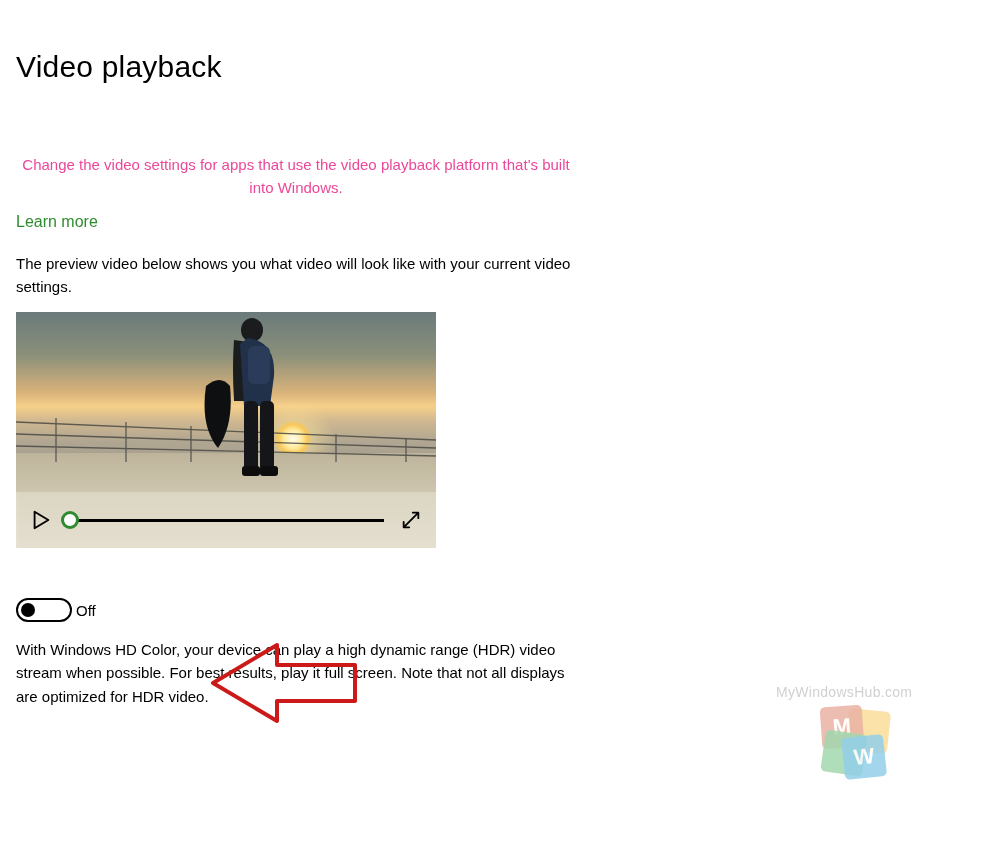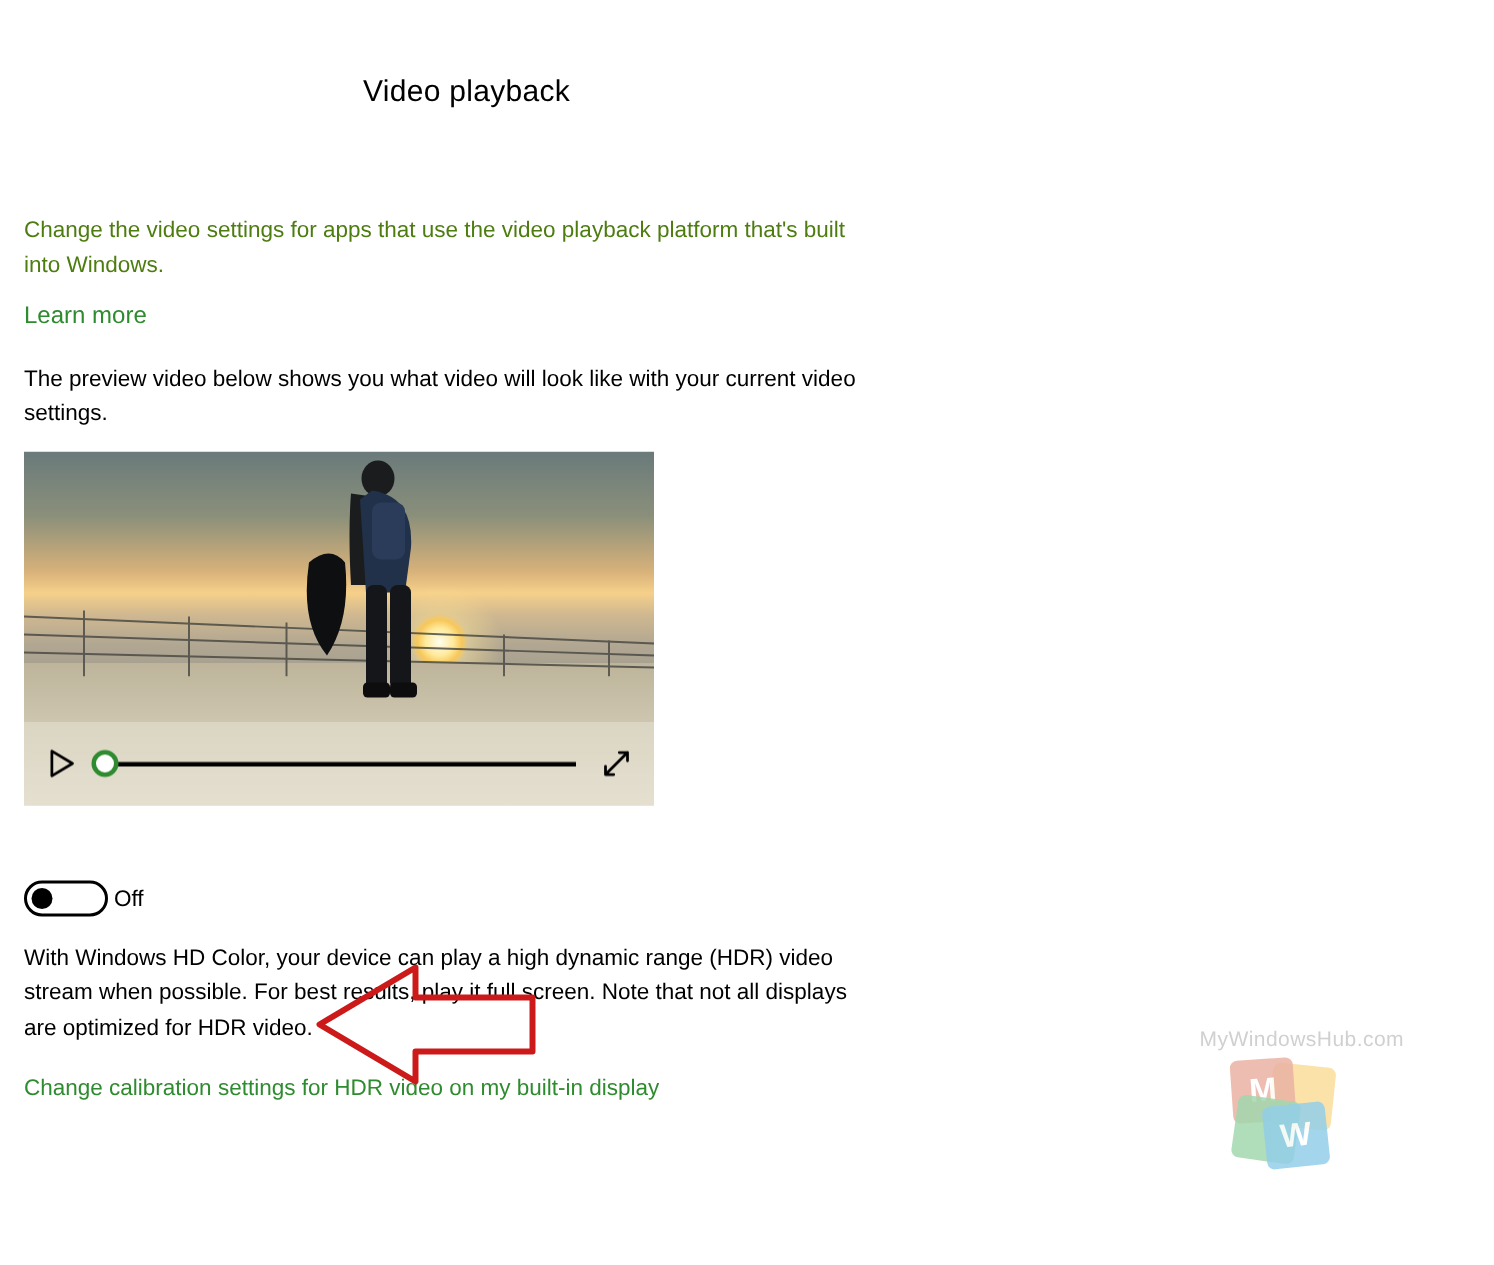--- a/index.html
+++ b/index.html
@@ -12,31 +12,31 @@
     height: 843px;
     overflow: hidden;
     position: relative;
   }
   .page {
     padding: 50px 16px 16px 16px;
     max-width: 590px;
   }
   h1.title {
     font-weight: 300;
-    font-size: 20px;
+    font-size: 30px;
     margin: 0 0 70px 0;
     letter-spacing: 0.2px;
-    text-align: center;
   }
   .desc {
     font-size: 15px;
     line-height: 1.5;
-    color: #4d7c0f;
+    color: #ec4899;
     margin: 16px 0 14px 0;
     max-width: 560px;
+    text-align: center;
   }
   .link {
     color: #2f8b2f;
     font-size: 16px;
     cursor: pointer;
     display: inline-block;
     margin-bottom: 22px;
   }
   .preview-note {
     font-size: 15px;
@@ -200,21 +200,21 @@
     width: 160px;
     height: 95px;
     pointer-events: none;
   }
 
   
   .watermark {
     position: absolute;
     right: 60px;
     bottom: 65px;
-    text-align: right;
+    text-align: left;
     opacity: 0.55;
     font-size: 13px;
     color: #888;
     width: 160px;
   }
   .wm-text {
     font-family: "Segoe UI", sans-serif;
     color: #aaa;
     text-shadow: 0 1px 0 #fff;
     margin-bottom: 6px;
@@ -312,21 +312,20 @@
 
   <div class="toggle-row">
     <div class="toggle">
       <div class="toggle-knob"></div>
     </div>
     <div class="toggle-state">Off</div>
   </div>
 
   <p class="hdr-desc">With Windows HD Color, your device can play a high dynamic range (HDR) video stream when possible. For best results, play it full screen. Note that not all displays are optimized for HDR video.</p>
 
-  <a class="calib-link">Change calibration settings for HDR video on my built-in display</a>
 </div>
 
 <svg class="arrow-annot" viewBox="0 0 160 95">
   <g fill="none" stroke="#cc1a1a" stroke-width="4" stroke-linejoin="round" stroke-linecap="round">
     <path d="M72 10 L8 48 L72 86 L72 66 L150 66 L150 30 L72 30 Z"></path>
   </g>
 </svg>
 
 <div class="watermark">
   <div class="wm-text">MyWindowsHub.com</div>

